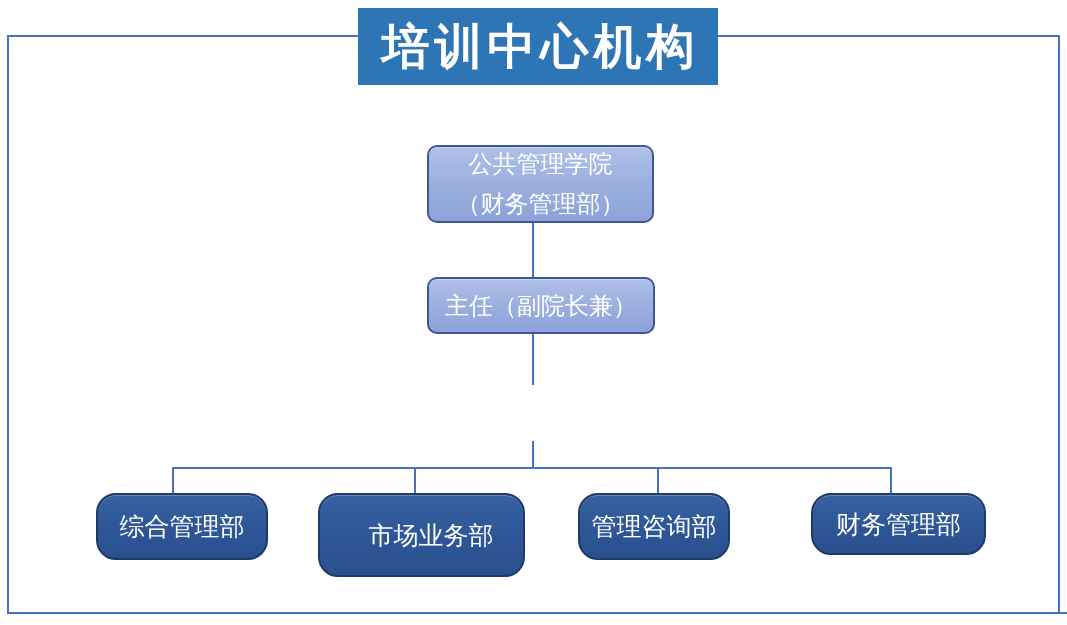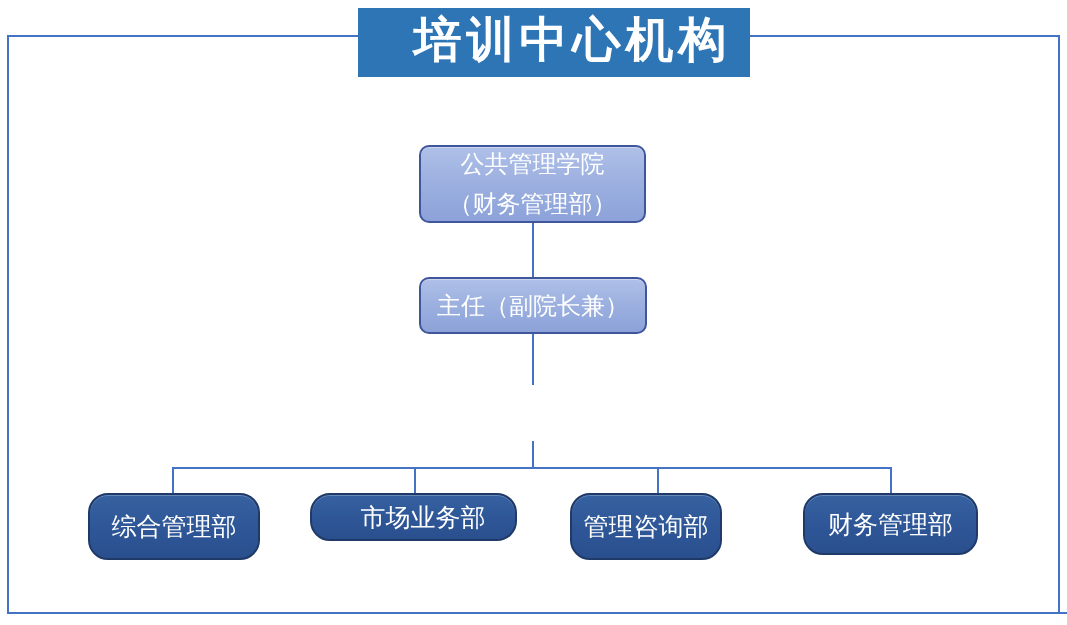--- a/index.html
+++ b/index.html
@@ -7,39 +7,39 @@
     position:relative;
     width:1067px;height:625px;
     background:#ffffff;
     font-family:"Liberation Sans","DejaVu Sans",sans-serif;
     overflow:hidden;
   }
   
   .frame-line{position:absolute;background:#4472C4;}
   
   #title-banner{
-    position:absolute;left:358px;top:8px;width:360px;height:69px;
+    position:absolute;left:358px;top:8px;width:360px;height:77px;
     background:#2E75B6;
-    display:flex;align-items:flex-start;justify-content:center;
+    display:flex;align-items:center;justify-content:center;
     color:#ffffff;font-size:48px;font-weight:bold;letter-spacing:5px;
     font-family:"Liberation Sans","DejaVu Sans",sans-serif;
     text-indent:5px;
-    padding-left:32px;
   }
   
   .connector{position:absolute;background:#4472C4;}
   .v-line{width:2px;}
   .h-line{height:2px;}
   
   .node{
     position:absolute;
     display:flex;flex-direction:column;align-items:center;justify-content:center;
     color:#ffffff;text-align:center;
     font-family:"Liberation Serif","DejaVu Serif",serif;
     box-sizing:border-box;
+    margin-left:8px;
   }
   .node-light{
     background:linear-gradient(180deg,#AFC0E8 0%,#9DB1E0 45%,#8CA2D9 100%);
     border:2px solid #40569B;
     border-radius:10px;
     font-size:24px;
     line-height:40px;
     box-shadow:inset 0 1px 0 rgba(255,255,255,.35);
   }
   .node-dark{
@@ -47,21 +47,21 @@
     border:2px solid #1F3A68;
     border-radius:20px;
     font-size:25px;
     box-shadow:inset 0 1px 0 rgba(255,255,255,.25);
   }
   
   #node-root      {left:419px;top:145px;width:227px;height:78px;}
   #node-director  {left:419px;top:277px;width:228px;height:57px;}
   #node-executive {left:419px;top:385px;width:227px;height:56px;}
   #node-dept-1{left:88px; top:493px;width:172px;height:67px;}
-  #node-dept-2{left:310px;top:493px;width:207px;height:48px;padding-left:19px;}
+  #node-dept-2{left:310px;top:493px;width:207px;height:84px;padding-left:19px;}
   #node-dept-3{left:570px;top:493px;width:152px;height:67px;}
   #node-dept-4{left:803px;top:493px;width:175px;height:62px;}
 </style>
 </head>
 <body>
 
 <div id="canvas">
 
   <div class="frame-line" style="left:7px;top:35px;width:351px;height:2px;"></div>
   <div class="frame-line" style="left:718px;top:35px;width:342px;height:2px;"></div>

